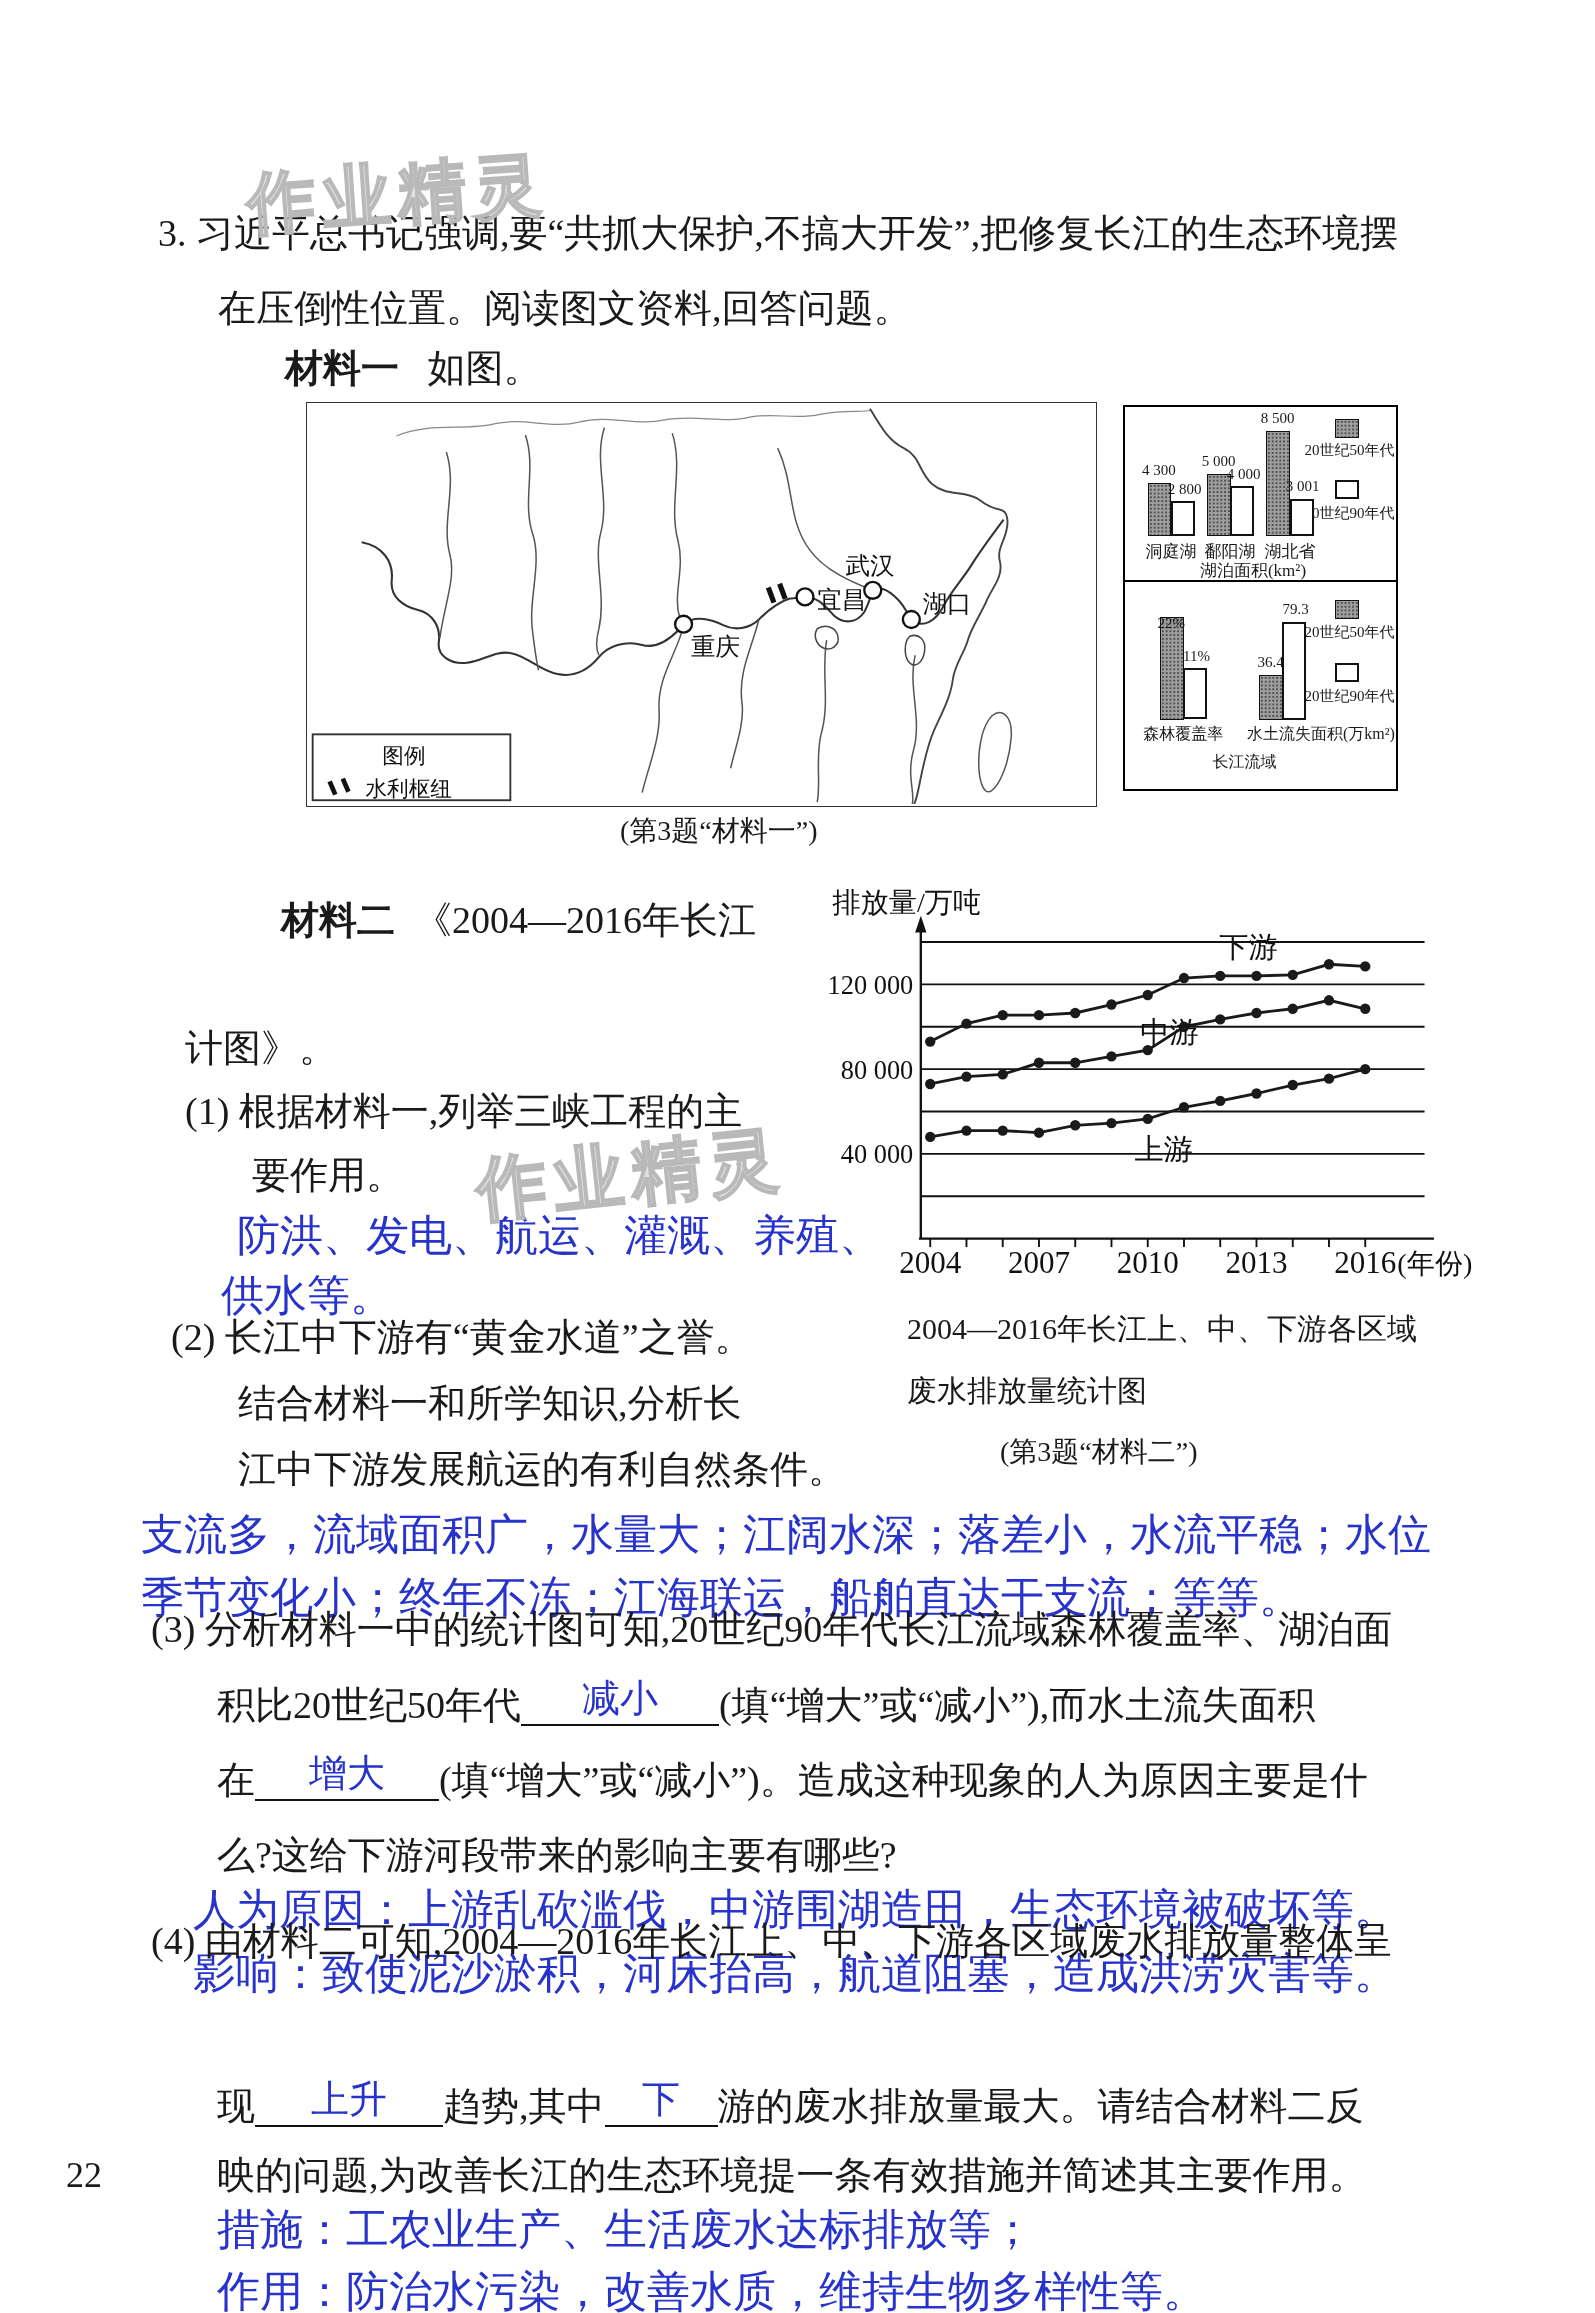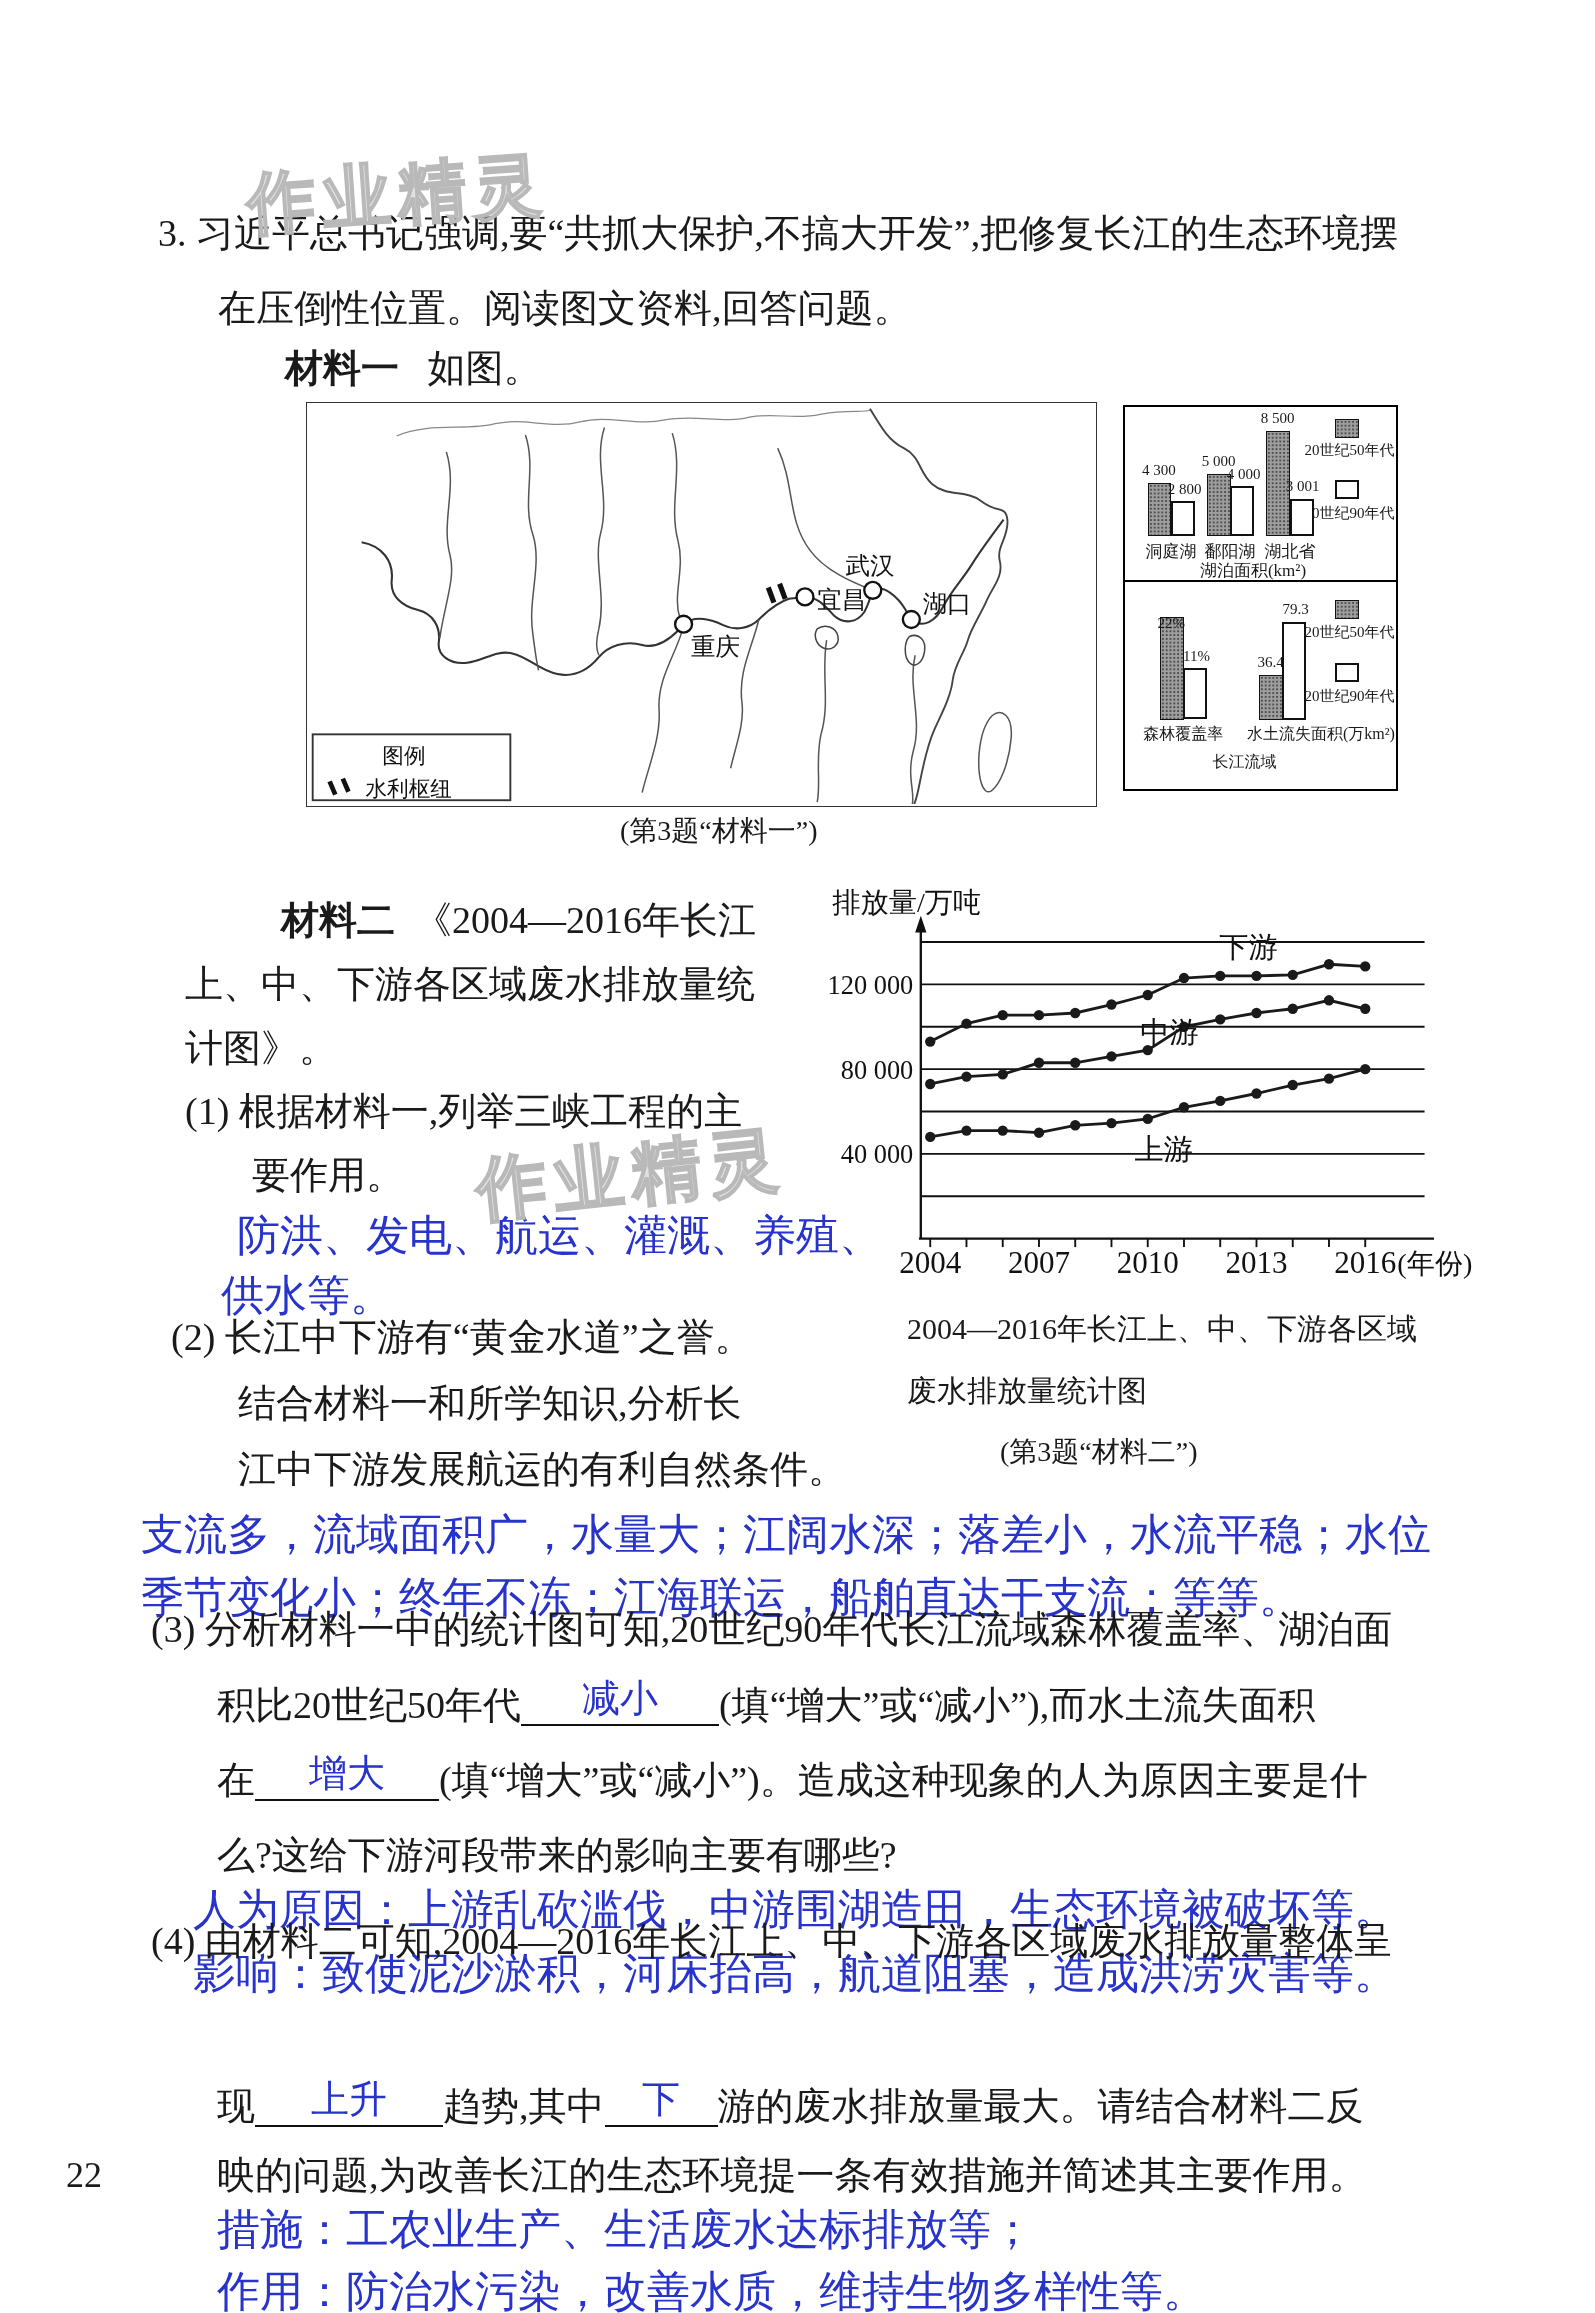--- a/index.html
+++ b/index.html
@@ -128,21 +128,20 @@
       <div class="vlabel" style="left: 47px; top: 241px; width: 49px;">11%</div>
       <div class="bar light" style="left: 157px; top: 215px; width: 23.5px; height: 98px;"></div>
       <div class="vlabel" style="left: 146px; top: 194px; width: 49px;">79.3</div>
     </div>
 
   <div class="caption" style="left:620px;top:812px;font-size:28px;">(第3题“材料一”)</div>
 
   <div class="tline" style="left:281px;top:899px;">
     <span class="bold">材料二</span><span>&nbsp;&nbsp;</span><span>《2004—2016年长江</span>
   </div>
-  <div class="tline" style="left:185px;top:963px;">上、中、下游各区域废水排放量统</div>
   <div class="tline" style="left:185px;top:1027px;">计图》。</div>
 
   <svg id="linechart" style="position:absolute;left:817px;top:878px;" width="669" height="403" viewBox="0 0 710 428">
       <line x1="110" x2="645" y1="338" y2="338" stroke="#111" stroke-width="2"></line>
       <line x1="110" x2="645" y1="293" y2="293" stroke="#111" stroke-width="2"></line>
       <line x1="110" x2="645" y1="248" y2="248" stroke="#111" stroke-width="2"></line>
       <line x1="110" x2="645" y1="203" y2="203" stroke="#111" stroke-width="2"></line>
       <line x1="110" x2="645" y1="158.00000000000003" y2="158.00000000000003" stroke="#111" stroke-width="2"></line>
       <line x1="110" x2="645" y1="113" y2="113" stroke="#111" stroke-width="2"></line>
       <line x1="110" x2="645" y1="68" y2="68" stroke="#111" stroke-width="2"></line>

